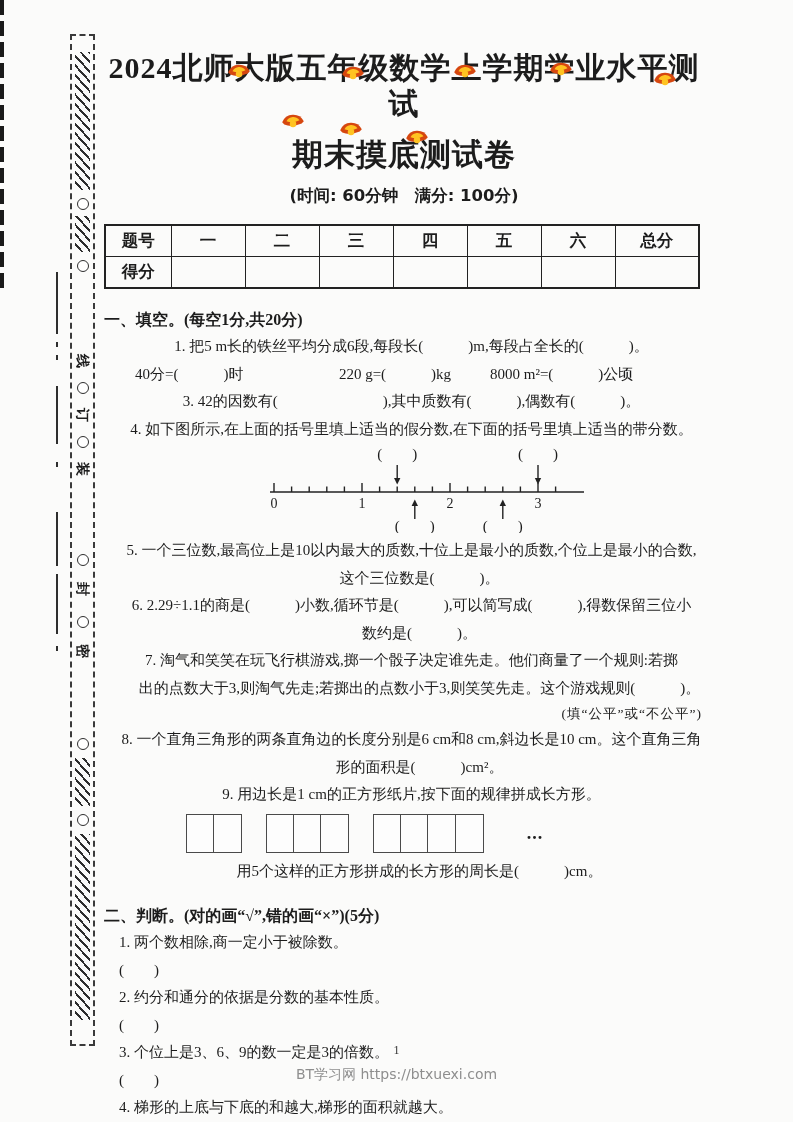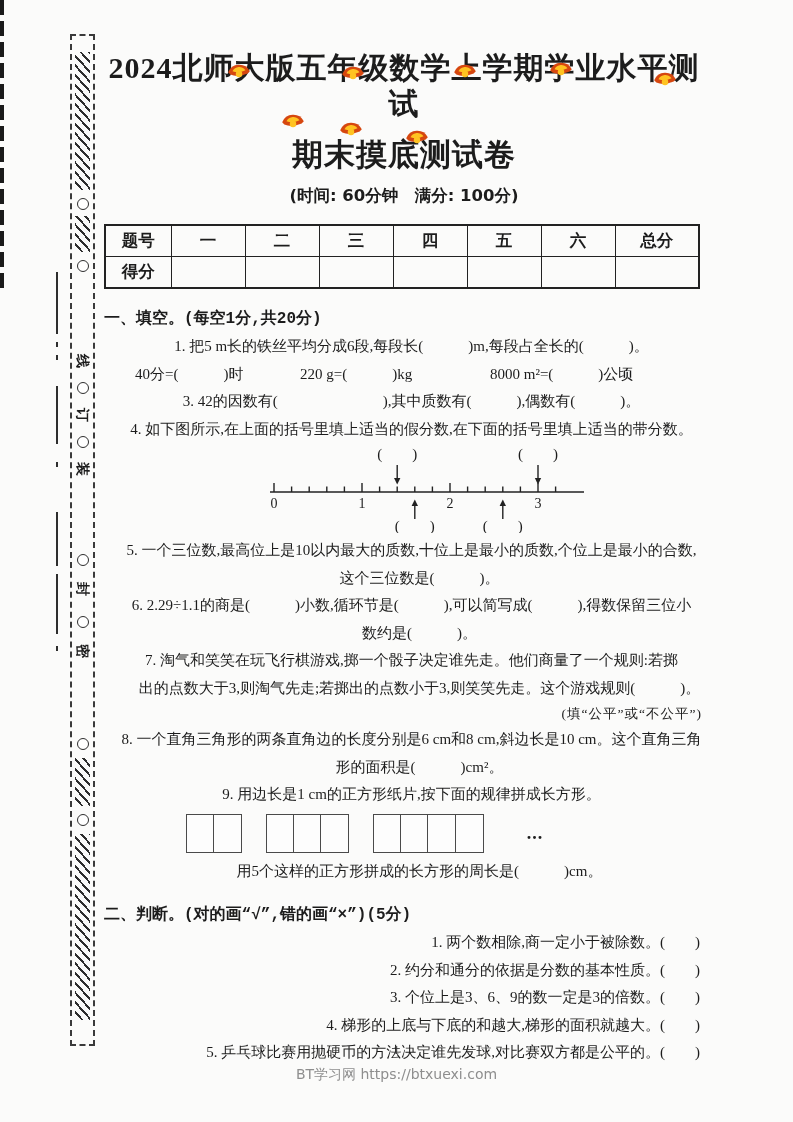--- a/index.html
+++ b/index.html
@@ -25,36 +25,36 @@
   .title-l2{font-size:31px;line-height:38px;margin-top:14px;}
   .deco{position:absolute;width:26px;height:20px;pointer-events:none;}
   .subtitle{text-align:center;font-family:"DejaVu Sans","Liberation Sans",sans-serif;
         font-weight:bold;font-size:16.5px;margin-top:11px;}
   
   table.score{border-collapse:collapse;margin-top:17px;width:594px;table-layout:fixed;border-radius:28px;}
   table.score td{border:1.6px solid #222;height:30px;text-align:center;
         font-family:"DejaVu Sans","Liberation Sans",sans-serif;font-weight:bold;font-size:16.5px;padding:0;}
   table.score{border:2.5px solid #222;}
   
-  .sec-heading{font-family:Liberation Mono, monospace;font-weight:bold;
+  .sec-heading{font-family:Liberation Serif, serif;font-weight:bold;
         font-size:16px;line-height:27px;margin-top:17px;white-space:nowrap;}
   .q{font-size:15px;line-height:27.5px;padding-left:15px;white-space:nowrap;text-align:center;}
   .q.cont{padding-left:31px;}
   .units-row{display:flex;font-size:15px;line-height:27.5px;white-space:nowrap;}
   .units-row .u1{padding-left:31px;width:196px;box-sizing:border-box;}
-  .units-row .u2{width:190px;}
+  .units-row .u2{width:190px;text-align:center;}
   .nl-wrap{margin:2px 0 0 158px;}
   .note{font-size:13.5px;letter-spacing:1px;text-align:right;line-height:24px;padding-right:2px;
         font-style:normal;}
   .sq-row{display:flex;align-items:center;margin:5px 0 4px 82px;height:40px;}
   .sq-group{display:flex;margin-right:25px;}
   .sq{width:27px;height:37px;border:1.7px solid #4a4a4a;margin-right:-1.7px;background:#fdfdfd;}
   .dots{font-size:18px;font-weight:bold;margin-left:20px;letter-spacing:1px;}
-  .judge-row{display:flex;justify-content:flex-end;font-size:15px;line-height:27.5px;
-        padding-left:15px;white-space:nowrap;}
+  .judge-row{display:flex;justify-content:flex-start;font-size:15px;line-height:27.5px;
+        padding-left:15px;white-space:nowrap;flex-direction:column;}
   .judge-row .blank{padding-right:4px;}
   
   .page-num{position:absolute;left:0;top:1043px;width:793px;text-align:center;font-size:12px;color:#333;}
   .site{position:absolute;left:0;top:1066px;width:793px;text-align:center;color:#8e8e8e;
         font-family:"DejaVu Sans","Liberation Sans",sans-serif;font-size:14px;}
   svg text{font-family:"Liberation Serif","DejaVu Serif",serif;fill:#1c1c1c;}
 </style>
 </head>
 <body>
 

